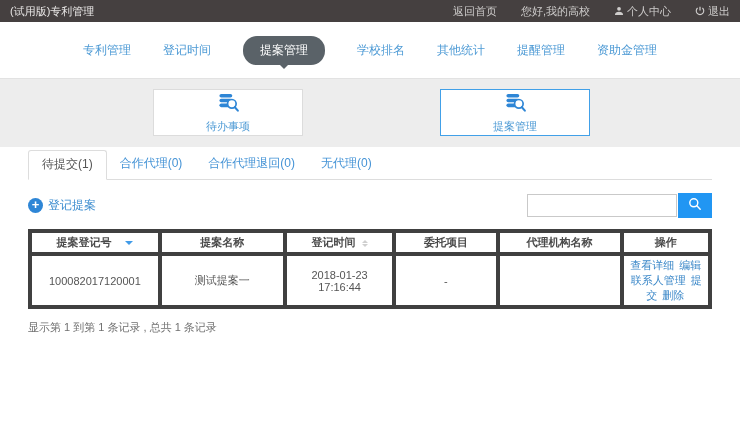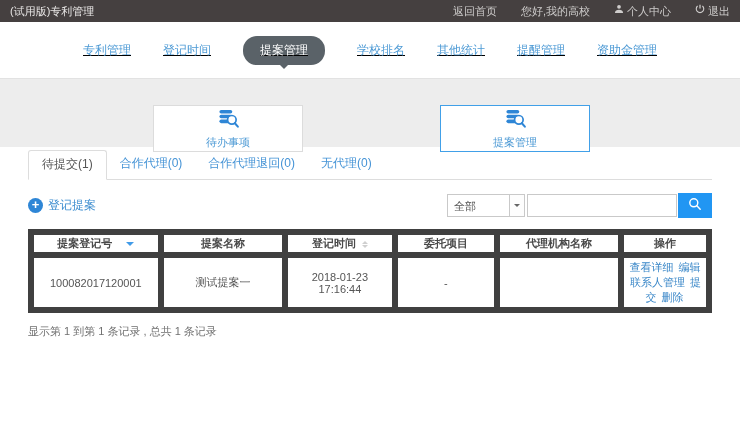--- a/index.html
+++ b/index.html
@@ -4,36 +4,36 @@
 <style>
   * { margin:0; padding:0; box-sizing:border-box; }
   html,body { width:740px; height:430px; background:#fff; overflow:hidden;
     font-family:"Liberation Sans","DejaVu Sans",sans-serif; }
 
   
   .topbar { height:22px; background:#454040; color:#cfcdcc; font-size:11px;
     display:flex; align-items:center; padding:0 10px; }
   .topbar .title { color:#e8e6e5; }
   .topbar .spacer { flex:1; }
-  .topbar .tb-link { margin-left:24px; display:flex; gap:3px;
+  .topbar .tb-link { margin-left:24px; display:flex; align-items:center; gap:3px;
     color:#cfcdcc; cursor:pointer; white-space:nowrap; }
   .topbar svg { display:block; }
 
   
   .nav { height:56px; display:flex; align-items:center; justify-content:center;
-    gap:32px; background:#fff; font-size:12px;text-decoration:underline; }
+    gap:32px; background:#fff; font-size:12px; }
   .nav-item { color:#4d9ad5; cursor:pointer; white-space:nowrap; }
   .nav-pill { background:#5a6268; color:#fff; padding:6px 17px; border-radius:14px;
     position:relative; cursor:pointer; }
   .nav-pill::after { content:""; position:absolute; left:50%; bottom:-9px;
     margin-left:-5px; border:5px solid transparent; border-top-color:#5a6268; }
 
   
   .band { height:69px; background:#ededed; border-top:1px solid #e2e2e2; position:relative; }
-  .card { position:absolute; top:26px; width:150px; height:47px; background:#fff;
+  .card { position:absolute; top:10px; width:150px; height:47px; background:#fff;
     border:1px solid #dcdcdc; display:flex; flex-direction:column; align-items:center;
     justify-content:center; gap:2px; cursor:pointer;text-align:right; }
   .card.selected { border:1px solid #41a0e8; }
   .card-1 { left:153px; }
   .card-2 { left:440px; }
   .card-label { font-size:11px; color:#4d9ad5; }
 
   
   .content { padding:0 28px; }
 
@@ -54,21 +54,21 @@
   .select-arrow { width:15px; border-left:1px solid #c9c9c9; background:#fdfdfd;
     display:flex; align-items:center; justify-content:center; }
   .select-arrow i { border:3px solid transparent; border-top-color:#666; margin-top:3px; }
   .search-input { width:150px; height:23px; border:1px solid #c9c9c9; background:#fff;
     font-size:11px; padding:0 5px; outline:none; }
   .search-btn { width:34px; height:25px; background:#2196f3; border:none; cursor:pointer;
     display:flex; align-items:center; justify-content:center; margin-left:1px; }
 
   
   table { width:100%; border-collapse:collapse; margin-top:11px; font-size:11px; color:#555; }
-  th, td { border:6px solid #404040; text-align:center; }
+  th, td { border:4px solid #404040; text-align:center; }
   th { height:23px; font-weight:bold; color:#4a4a4a; }
   td { height:33px; padding:2px 4px; }
   .sort-caret { display:inline-block; vertical-align:middle; margin-left:14px;
     border:4px solid transparent; border-top-color:#419be8; position:relative; top:2px; }
   .sort-dual { display:inline-block; vertical-align:middle; margin-left:6px; }
   .sort-dual i { display:block; border:3px solid transparent; }
   .sort-dual .up { border-bottom-color:#cfcfcf; margin-bottom:1px; }
   .sort-dual .dn { border-top-color:#cfcfcf; }
   .op-cell a { color:#3a87c8; text-decoration:none; margin:16px 1px; cursor:pointer; }
 
@@ -155,26 +155,20 @@
     <span class="tab">合作代理退回(0)</span>
     <span class="tab">无代理(0)</span>
   </div>
 
   <div class="toolbar">
     <div class="register">
       <span class="plus-circle">+</span>
       <span class="register-label">登记提案</span>
     </div>
     <div class="searchbar">
-      <div class="selectbox">
-        <span class="select-value">全部</span>
-        <span class="select-arrow">
-            <i></i>
-          </span>
-      </div>
       <input class="search-input" type="text" value="" style="">
       <button class="search-btn">
         <span>
           <svg width="16" height="16" viewBox="0 0 20 20">
               <circle cx="8.5" cy="8.5" r="5" fill="none" stroke="#fff" stroke-width="1.8"></circle>
               <line x1="12.3" y1="12.3" x2="16.5" y2="16.5" stroke="#fff" stroke-width="1.8" stroke-linecap="round"></line>
             </svg>
         </span>
       </button>
     </div>

